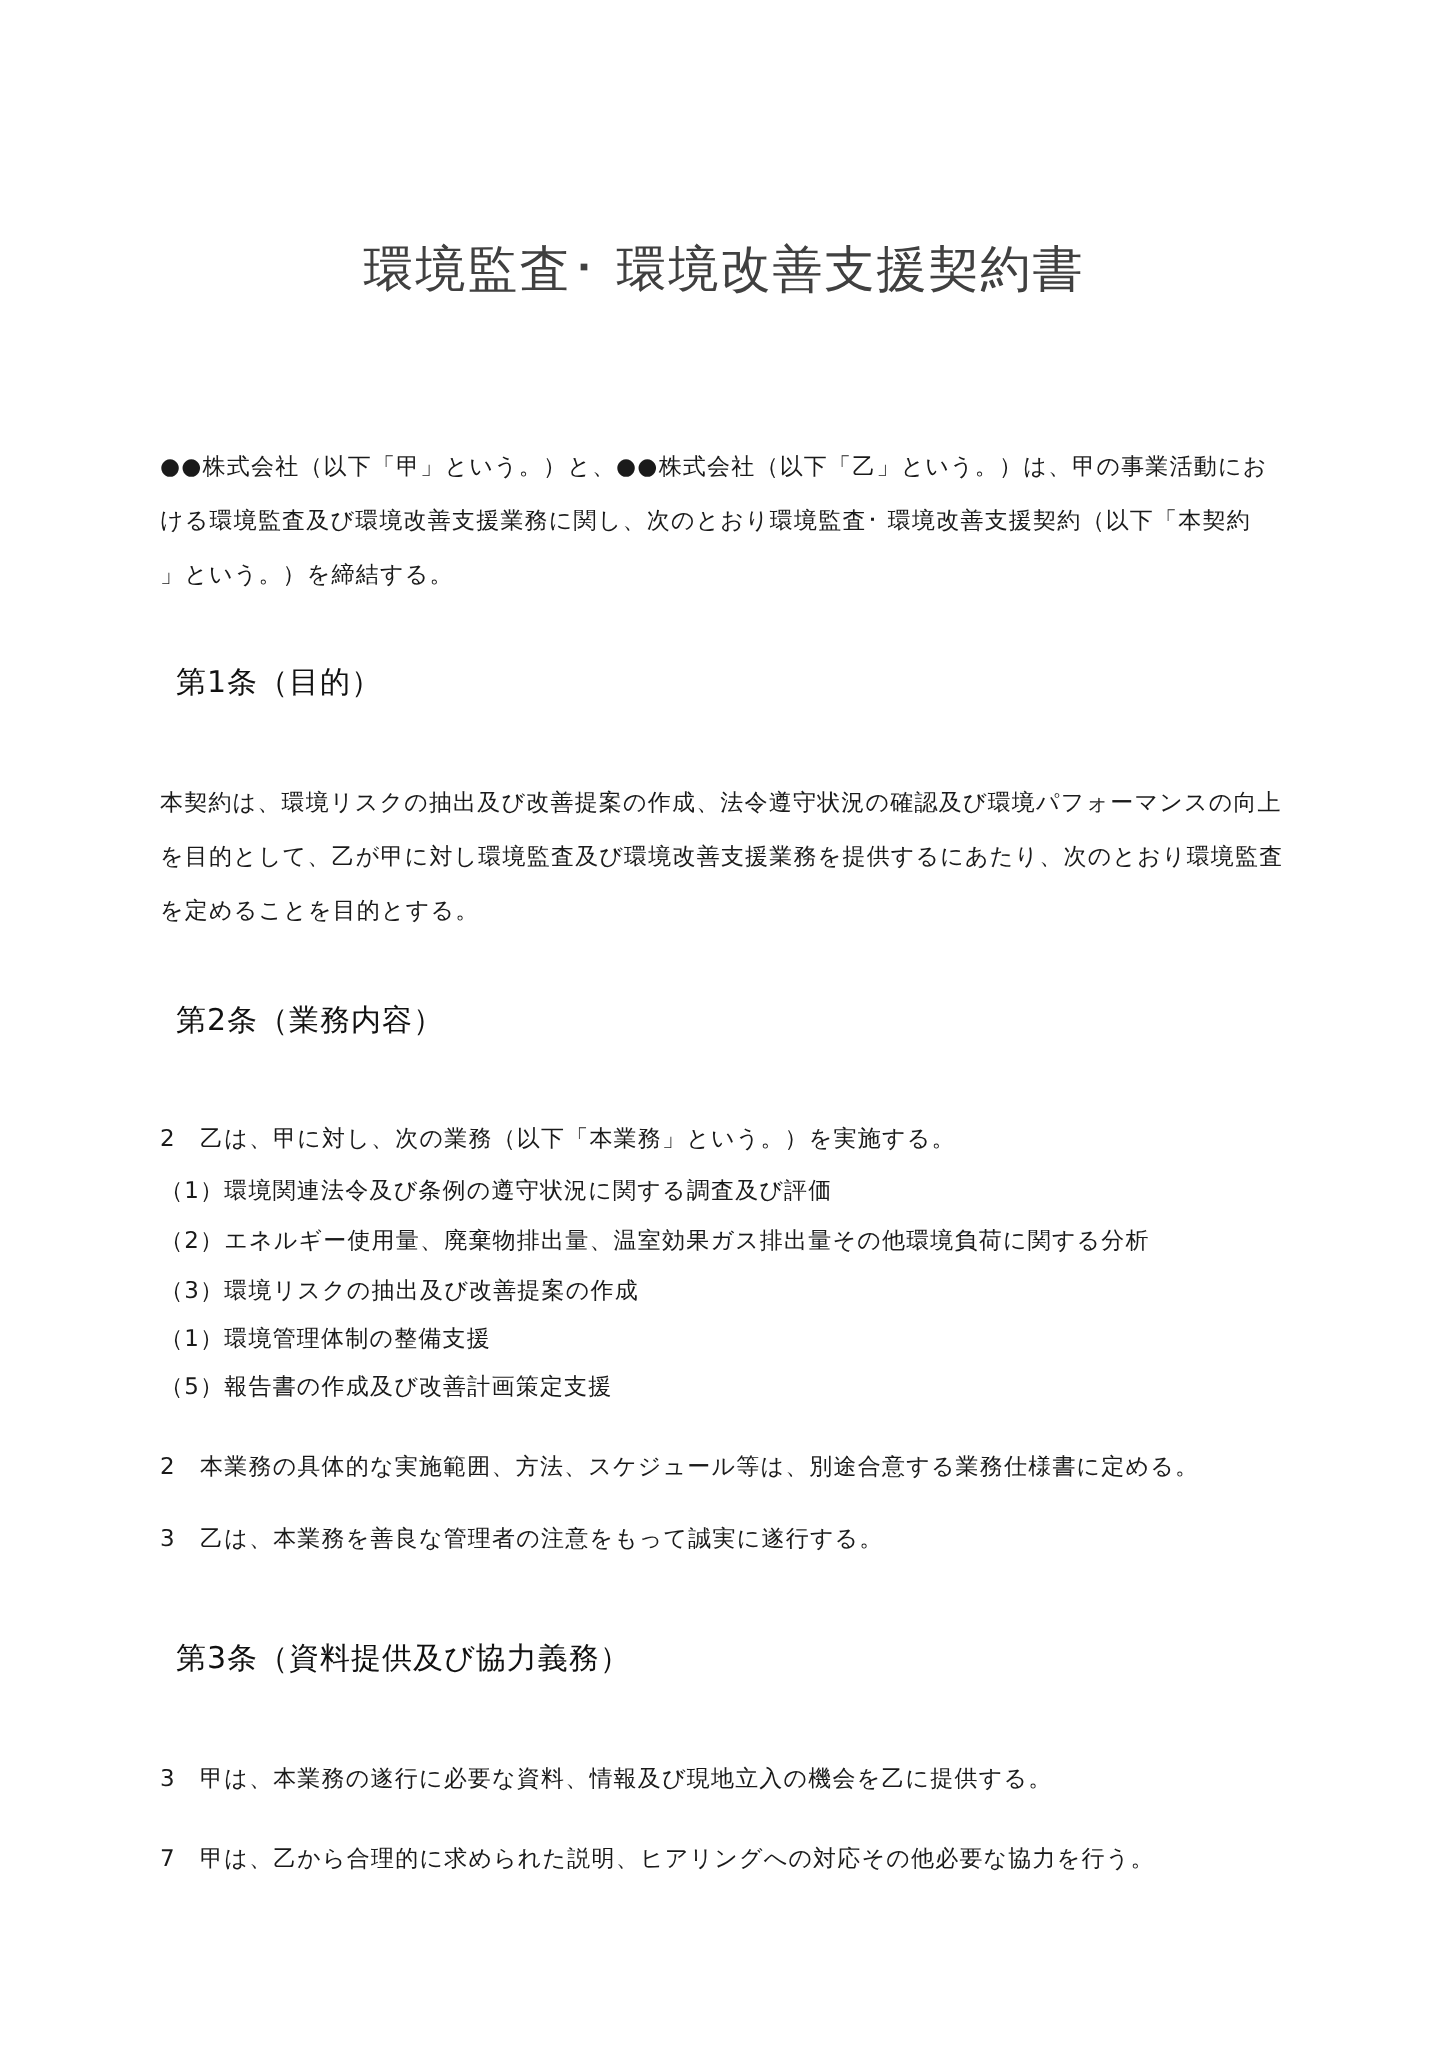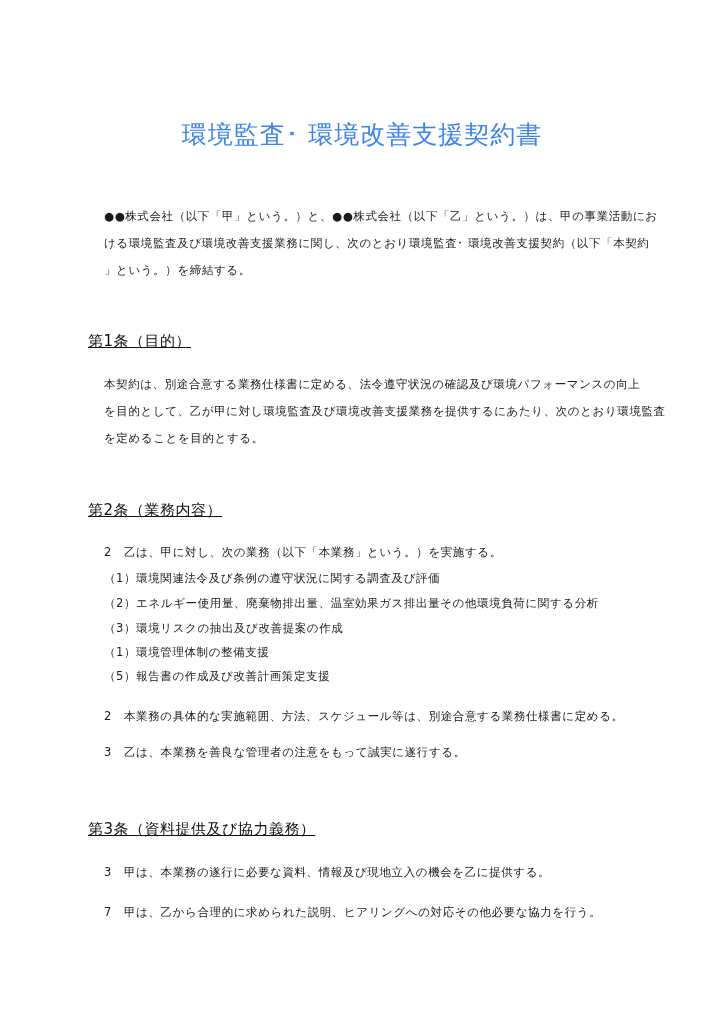--- a/index.html
+++ b/index.html
@@ -3,40 +3,40 @@
 <meta charset="utf-8">
 <style>
   html, body { margin: 0; padding: 0; }
   body {
     width: 724px; height: 1024px; background: #ffffff; position: relative; overflow: hidden;
     font-family: "DejaVu Sans", "Liberation Sans", sans-serif; color: #1a1a1a;
   }
   .abs { position: absolute; white-space: nowrap; }
   .title {
     left: 0; width: 724px; text-align: center; top: 118px;
-    font-size: 25px; letter-spacing: 1px; color: #3b82f6;
+    font-size: 25px; letter-spacing: 1px; color: #404040;
   }
-  .body-line { left: 104px; font-size: 11.5px; line-height: 16px; letter-spacing: 0.6px; }
-  .heading { left: 88px; font-size: 15px; line-height: 20px; letter-spacing: 0.5px; color: #111; text-decoration: underline; }
+  .body-line { left: 80px; font-size: 11.5px; line-height: 16px; letter-spacing: 0.6px; margin-top: 17px; }
+  .heading { left: 88px; font-size: 15px; line-height: 20px; letter-spacing: 0.5px; color: #111; }
 </style>
 </head>
 <body>
 
 <div>
   <div class="abs title">環境監査･ 環境改善支援契約書</div>
 
   <div>
     <div class="abs body-line" style="top:208px">●●株式会社（以下「甲」という。）と、●●株式会社（以下「乙」という。）は、甲の事業活動にお</div>
     <div class="abs body-line" style="top:235px">ける環境監査及び環境改善支援業務に関し、次のとおり環境監査･ 環境改善支援契約（以下「本契約</div>
     <div class="abs body-line" style="top:262px">」という。）を締結する。</div>
   </div>
 
   <div>
     <div class="abs heading" style="top:331px">第1条（目的）</div>
-    <div class="abs body-line" style="top:376px">本契約は、別途合意する業務仕様書に定める、法令遵守状況の確認及び環境パフォーマンスの向上</div>
+    <div class="abs body-line" style="top:376px">本契約は、環境リスクの抽出及び改善提案の作成、法令遵守状況の確認及び環境パフォーマンスの向上</div>
     <div class="abs body-line" style="top:403px">を目的として、乙が甲に対し環境監査及び環境改善支援業務を提供するにあたり、次のとおり環境監査</div>
     <div class="abs body-line" style="top:430px">を定めることを目的とする。</div>
   </div>
 
   <div>
     <div class="abs heading" style="top:500px">第2条（業務内容）</div>
     <div class="abs body-line" style="top:544px">2　乙は、甲に対し、次の業務（以下「本業務」という。）を実施する。</div>
     <div class="abs body-line" style="top:570px">（1）環境関連法令及び条例の遵守状況に関する調査及び評価</div>
     <div class="abs body-line" style="top:595px">（2）エネルギー使用量、廃棄物排出量、温室効果ガス排出量その他環境負荷に関する分析</div>
     <div class="abs body-line" style="top:620px">（3）環境リスクの抽出及び改善提案の作成</div>

